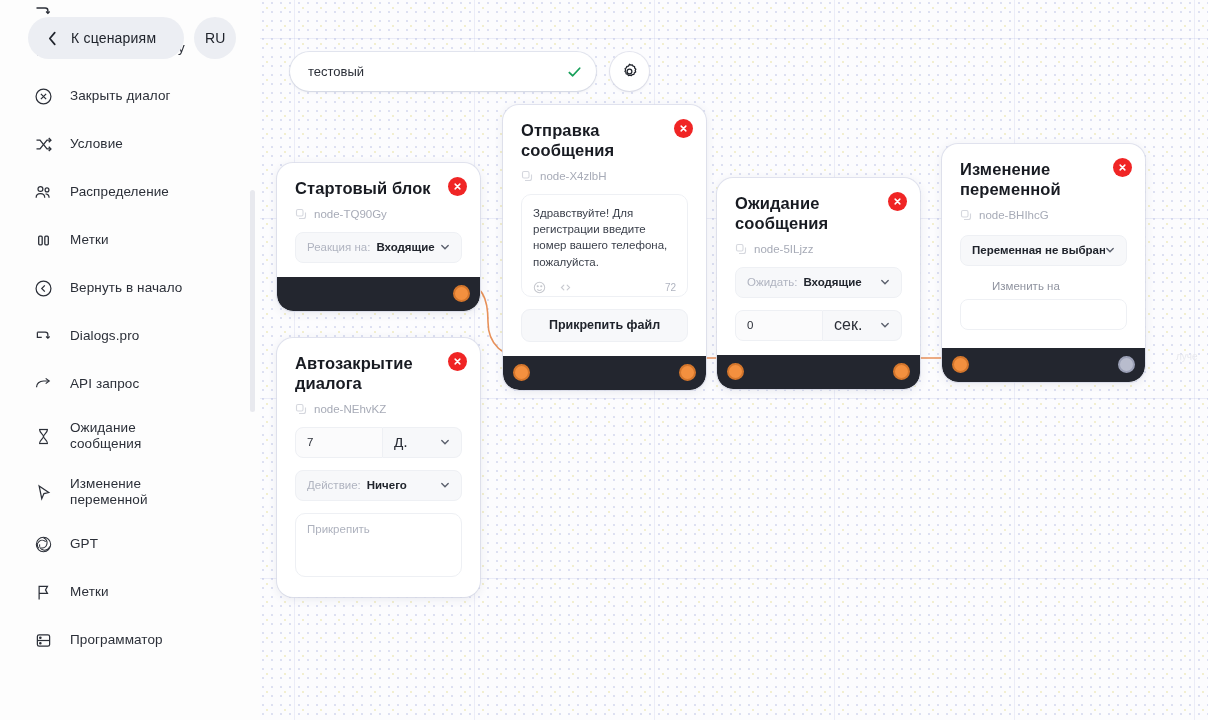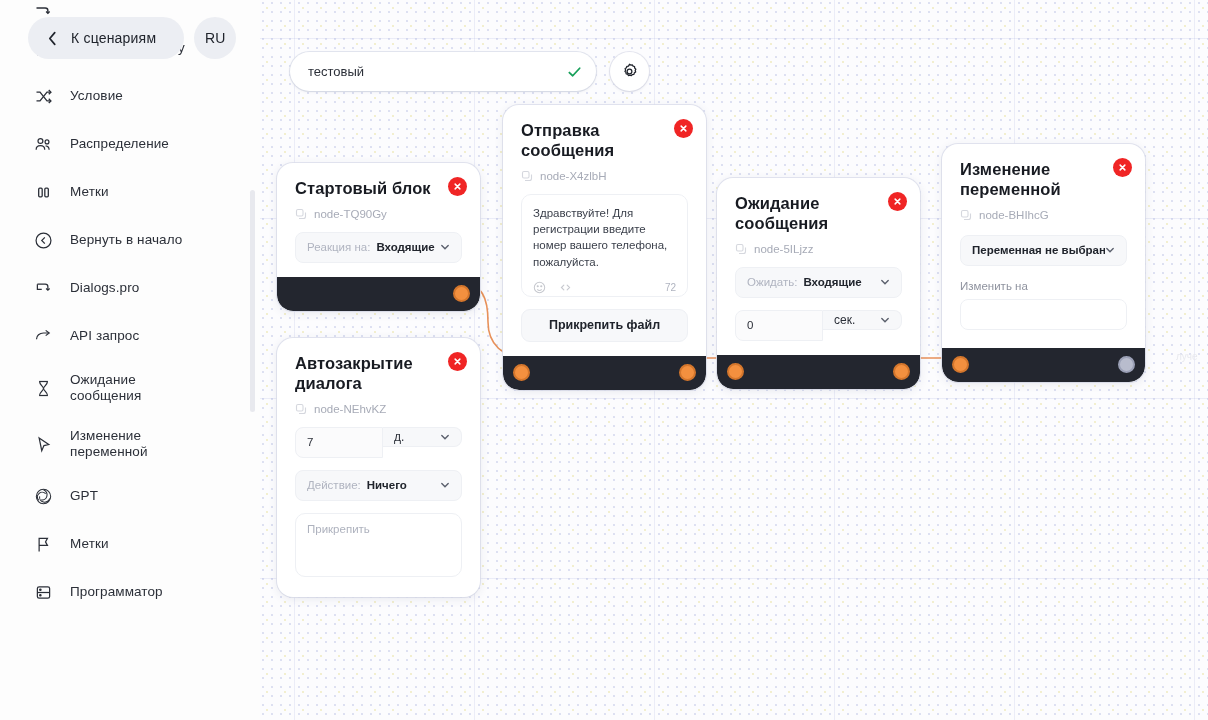--- a/index.html
+++ b/index.html
@@ -228,25 +228,25 @@
 
   .ctl-row { display: flex; gap: 0; margin-top: 12px; }
   .ctl-row .num {
     width: 88px; height: 31px;
     background: #fbfbfc; border: 1px solid #eef0f4;
     border-radius: 8px 0 0 8px;
     display: flex; align-items: center; padding: 0 11px;
     font-size: 11.5px; color: #2b2f38;
   }
   .ctl-row .unit {
-    flex: 1 1 auto; height: 20px;
+    flex: 1 1 auto; height: 31px;
     background: #f7f8fa; border: 1px solid #eef0f4; border-left: 0;
     border-radius: 0 8px 8px 0;
     display: flex; align-items: center; padding: 0 11px;
-    font-size: 12px; color: #2b2f38; gap: 12px;
+    font-size: 16px; color: #2b2f38; gap: 12px;
   }
   .ctl-row .unit .caret { margin-left: auto; }
   .ctl-row .unit .caret svg { width: 10px; height: 10px; display: block; color: #5a5f6c; }
 
   .msgbox {
     margin-top: 12px;
     border: 1px solid #eef0f4;
     border-radius: 10px;
     background: #fff;
     padding: 10px 11px 2px 11px;
@@ -266,21 +266,21 @@
   .attach-btn {
     margin-top: 12px;
     height: 33px;
     background: #f7f8fa;
     border: 1px solid #eef0f4;
     border-radius: 9px;
     display: flex; align-items: center; justify-content: center;
     font-size: 12.5px; font-weight: bold; color: #20242c;
     cursor: pointer;
   }
-  .field-label { margin-top: 14px; font-size: 11.5px; color: #8f939f; }
+  .field-label { margin-top: 14px; font-size: 11.5px; color: #8f939f; margin-left: 32px; }
   .empty-input {
     margin-top: 7px; height: 31px;
     border: 1px solid #eef0f4; border-radius: 8px; background: #fff;
   }
   .textarea-box {
     margin-top: 12px; height: 64px;
     border: 1px solid #eef0f4; border-radius: 10px; background: #fff;
     padding: 9px 11px; font-size: 11.5px; color: #aeb2be;
   }
   .edge-label {
@@ -315,20 +315,29 @@
             <path d="M6 5.5h11.5a1 1 0 0 1 1 1v8a1 1 0 0 1-1 1H9l-3.5 3v-3H6a1 1 0 0 1-1-1v-8a1 1 0 0 1 1-1z"></path>
             <circle cx="5.6" cy="5.6" r="1.6" fill="#fff"></circle>
               <circle cx="18.4" cy="5.6" r="1.6" fill="#fff"></circle>
             <circle cx="5.6" cy="15.4" r="1.6" fill="#fff"></circle>
               <circle cx="18.4" cy="15.4" r="1.6" fill="#fff"></circle>
           </svg>
         </span>
         <span class="side-label">Реакция на фразу</span>
       </div>
 
+      <div class="side-item">
+        <span class="ico">
+          <svg viewBox="0 0 24 24" fill="none" stroke="currentColor" stroke-width="1.4">
+              <circle cx="12" cy="12" r="8.5"></circle>
+              <path d="M9 9l6 6M15 9l-6 6"></path>
+            </svg>
+        </span>
+        <span class="side-label">Закрыть диалог</span>
+      </div>
 
       <div class="side-item">
         <span class="ico">
           <svg viewBox="0 0 24 24" fill="none" stroke="currentColor" stroke-width="1.5">
               <path d="M4 7h4l8 10h4"></path>
               <path d="M4 17h4l8-10h4"></path>
               <path d="M18 4.5L20.5 7 18 9.5"></path>
               <path d="M18 14.5L20.5 17 18 19.5"></path>
             </svg>
         </span>

